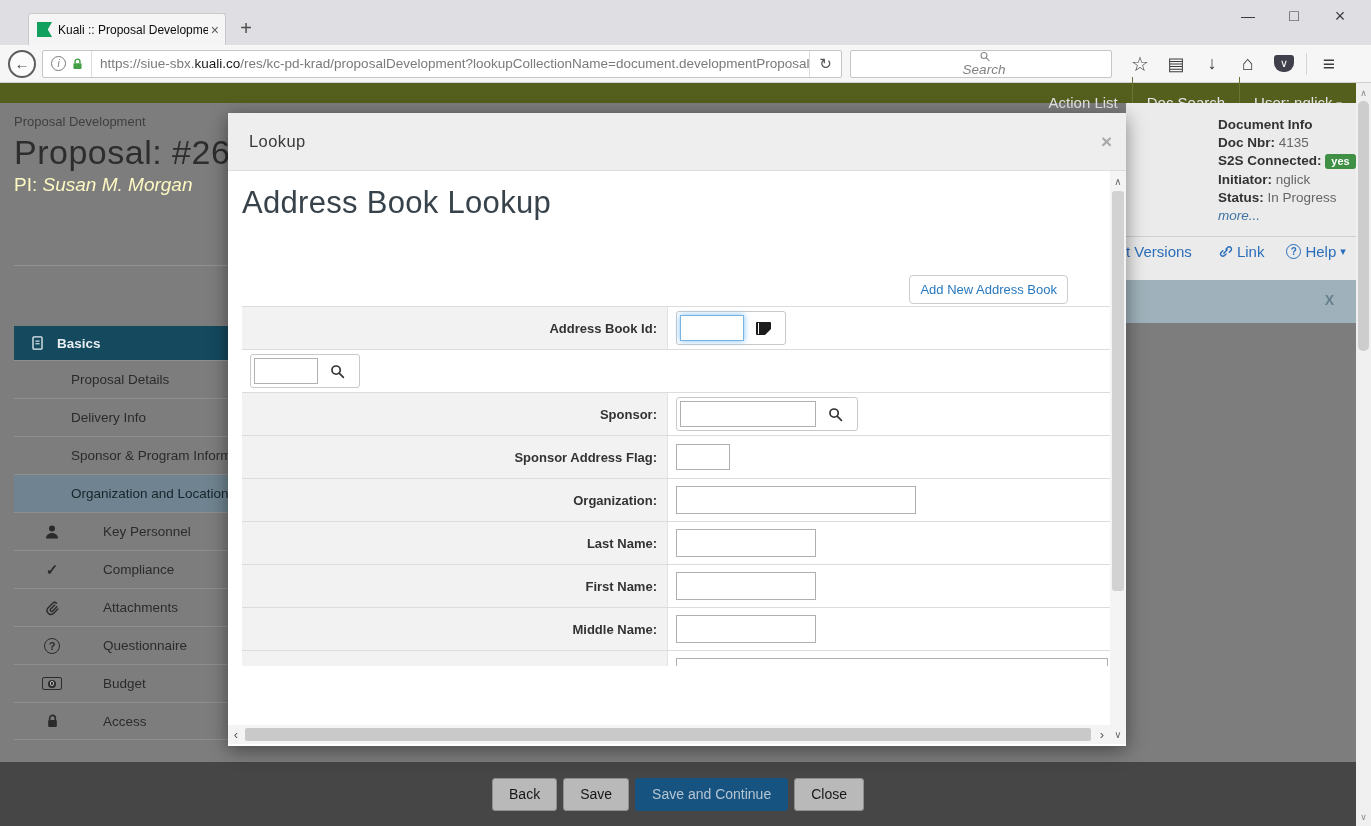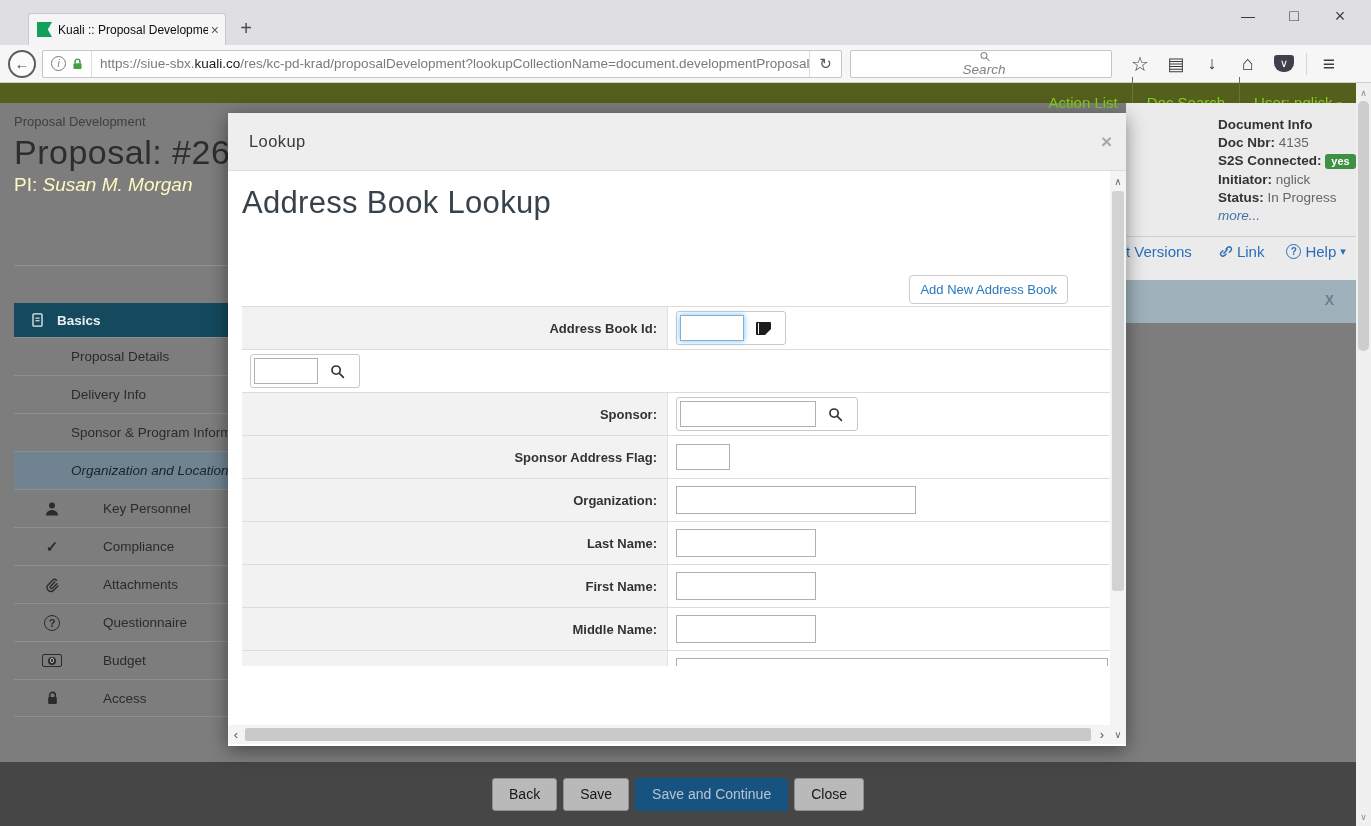--- a/index.html
+++ b/index.html
@@ -39,40 +39,40 @@
                margin-left:8px; display:flex; align-items:center;flex-direction:column; }
   .searchbox .ph { font-size:13.5px; font-style:italic; color:#828282; margin-left:6px; }
   .nav-icons { display:flex; align-items:center; margin-left:10px; color:#3d3d3d; }
   .nav-ic { width:36px; text-align:center; font-size:18px; }
   .pocket { width:20px; height:17px; background:#40404c; border-radius:3px 3px 9px 9px; color:#fff;
             font-size:11px; display:flex; align-items:center; justify-content:center; margin:0 8px; }
   .nav-sep { width:1px; height:22px; background:#d4d4d6; margin:0 4px; }
   
   .appbar { position:absolute; left:0; top:83px; width:1356px; height:20px; background:#545f1e;
             display:flex; justify-content:flex-end; align-items:center; }
-  .appbar .alink { color:#84cc16; font-size:15px; padding:16px 14px; border-left:1px solid #6b7433;
+  .appbar .alink { color:#e5e5e5; font-size:15px; padding:16px 14px; border-left:1px solid #6b7433;
                    height:20px; line-height:19px; }
   .appbar .alink:first-child { border-left:none; }
   .caret-dn { display:inline-block; font-size:11px; margin-left:4px; }
   
   .page-title-block { position:absolute; left:14px; top:114px; color:#333; }
   .pt-app { font-size:13px; color:#3f3f3f; margin-bottom:4px; }
   .pt-title { font-size:34px; font-weight:500; color:#2d2d2d; letter-spacing:.5px; white-space:nowrap; }
   .pt-pi { font-size:19px; color:#fef9c3; margin-top:2px; }
   .pt-pi em { font-style:italic; }
   .left-divider { position:absolute; left:14px; top:265px; width:214px; height:1px; background:#939393; }
   
-  .sidebar { position:absolute; left:14px; top:257px; width:214px; }
+  .sidebar { position:absolute; left:14px; top:280px; width:214px; }
   .sb-gap { height:46px; }
   .sb-active { height:34px; background:#14495e; color:#e8eef1; font-size:13.5px; font-weight:bold;
                display:flex; align-items:center; }
   .sb-active .ic { margin:0 12px 0 16px; display:flex; }
   .sb-sub { height:38px; border-top:1px solid #8f8f8f; font-size:13.5px; color:#2b2b2b;
             display:flex; align-items:center; padding-left:57px; white-space:nowrap; overflow:hidden; }
-  .sb-sub.hl { background:#6f8490; color:#16242c;font-style:italic; }
+  .sb-sub.hl { background:#6f8490; color:#16242c; }
   .sb-item { height:38px; border-top:1px solid #8f8f8f; font-size:13.5px; color:#2b2b2b;
              display:flex; align-items:center;gap:32px; }
   .sb-item .ic { width:22px; margin:0 8px 0 27px; display:flex; justify-content:center; }
   .q-circle { width:16px; height:16px; border:1.6px solid #2b2b2b; border-radius:50%; color:#2b2b2b;
               font-size:11px; font-weight:bold; display:flex; align-items:center; justify-content:center; }
   .money { width:20px; height:13px; border:1.6px solid #2b2b2b; border-radius:2px; display:flex;
            align-items:center; justify-content:center; }
   .money i { width:8px; height:8px; background:#2b2b2b; border-radius:50%; color:#fff; font-style:normal;
              font-size:7px; line-height:8px; text-align:center; display:block;}
   

